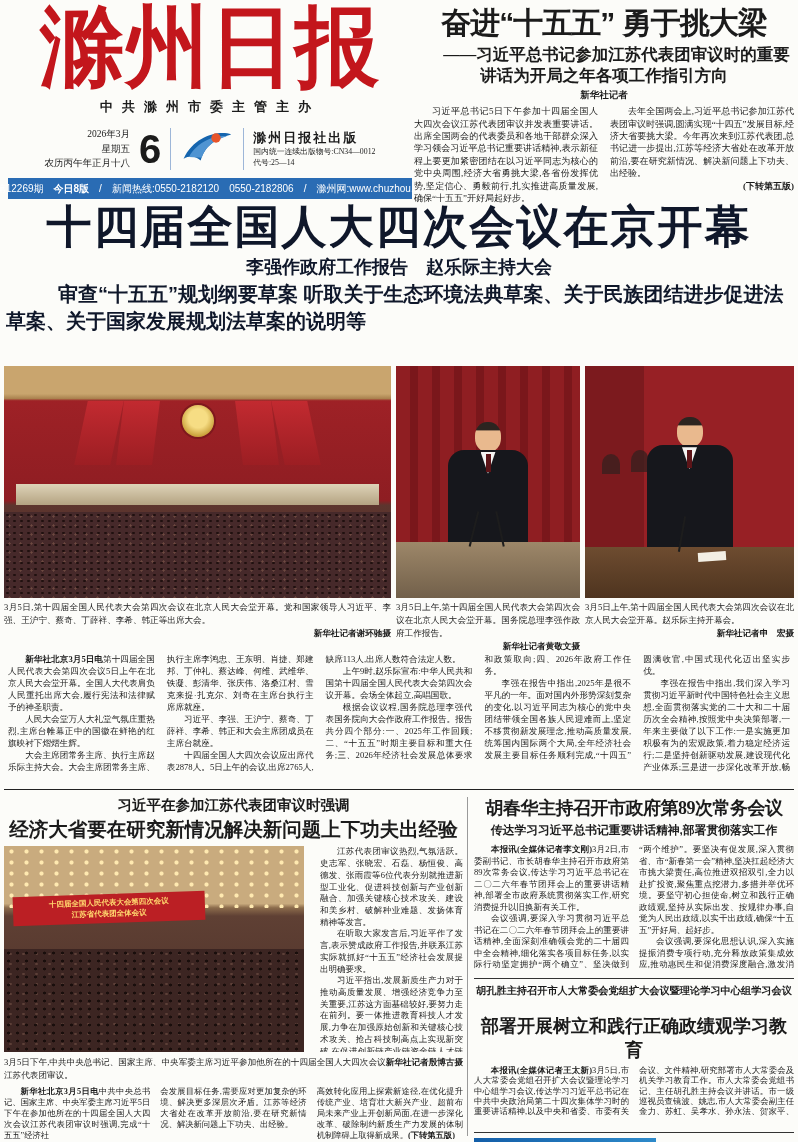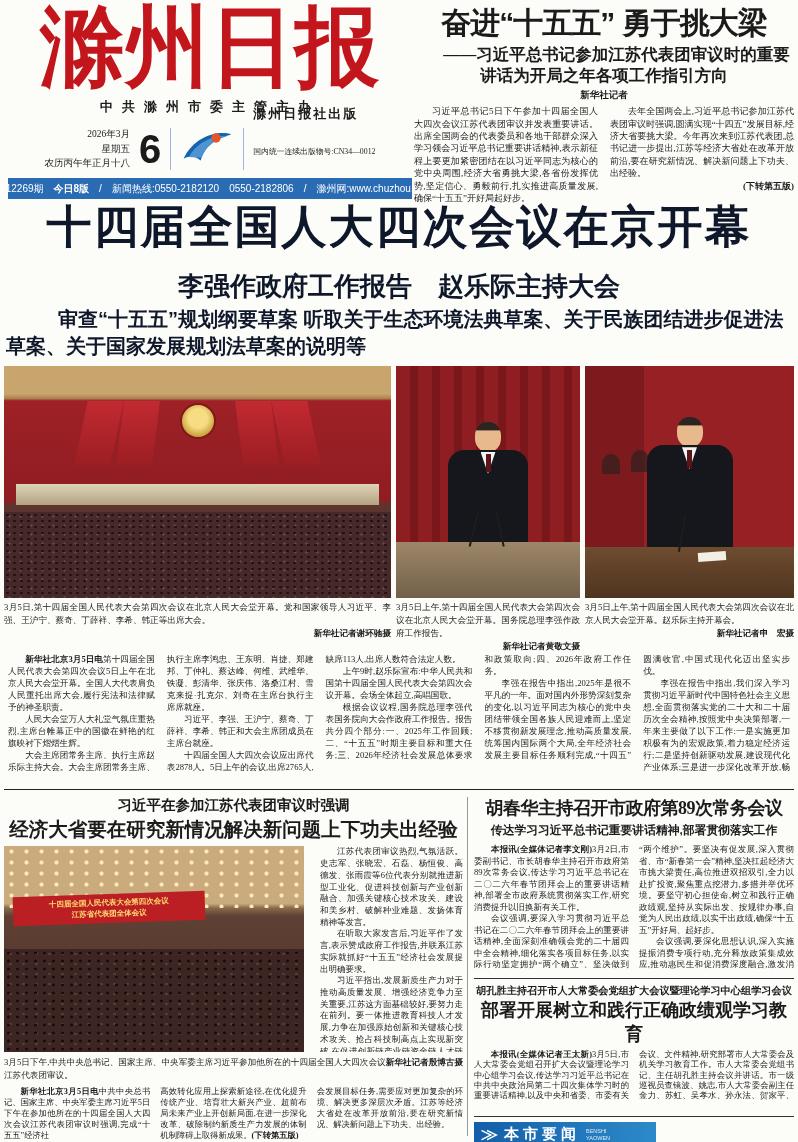--- a/index.html
+++ b/index.html
@@ -10,41 +10,41 @@
   .mast { position:absolute; left:6px; top:2px; width:408px; height:198px; }
   .mast-title { font-family:"DejaVu Serif",serif; font-weight:900; font-size:84px; line-height:1.0;
     color:#c3161c; text-align:center; letter-spacing:1px; transform:scaleY(1.05); transform-origin:top; }
   .mast-sup { text-align:center; font-size:13px; font-weight:bold; letter-spacing:9px; margin-top:12px; }
   .mast-meta { display:flex; align-items:center; justify-content:center; gap:9px; margin-top:9px; height:48px; }
   .mdate { font-size:9.5px; text-align:right; line-height:1.55; }
   .mday { font-family:"Liberation Sans",sans-serif; font-size:40px; font-weight:bold; line-height:1; }
   .vline { width:1px; height:42px; background:#9db6d8; }
   .pub { text-align:left; line-height:1.4; }
   .pub-name { font-size:13px; font-weight:bold; letter-spacing:2px; }
-  .pub-sm { font-size:7.8px;margin-top:24px; }
+  .pub-sm { font-size:7.8px; }
   .infobar { position:absolute; left:2px; top:176px; width:404px; height:21px; background:#2a6cb4; color:#fff;
     font-family:"Liberation Sans",sans-serif; font-size:10px; display:flex; align-items:center; justify-content:center; gap:10px; white-space:nowrap; }
   .infobar b { font-weight:bold; }
 
   
   .ts { position:absolute; left:414px; top:6px; width:380px; height:194px; }
   .ts-h { font-family:"Liberation Sans",sans-serif; font-weight:900; font-size:30px; line-height:1.1; text-align:center; letter-spacing:-1px; }
   .ts-dek { font-weight:bold; font-size:16.5px; line-height:1.28; margin-top:5px; text-indent:1.5em;text-align:center; }
   .ts-by { text-align:center; font-size:9.5px; font-weight:bold; margin:3px 0 3px; }
   .ts-body { column-count:2; column-gap:12px; column-fill:auto; height:100px; overflow:hidden;
     font-size:9px; line-height:1.38; text-align:justify; }
   p.ind { text-indent:2em; }
   .jump { font-weight:bold; }
   .jr { text-align:right; text-indent:0; }
 
   
   .lead { position:absolute; left:0; top:202px; width:798px; color:#0f172a; text-align:center; }
   .lead-h { font-family:"Liberation Sans",sans-serif; font-weight:900; font-size:45px; letter-spacing:2px; line-height:1.12; }
   .lead-d1 { font-size:24px; font-weight:bold; margin-top:2px; }
-  .lead-d2 { font-family:"Liberation Sans",sans-serif; font-size:26px; font-weight:bold; margin-top:17px;text-align:center; }
+  .lead-d2 { font-family:"Liberation Sans",sans-serif; font-size:18px; font-weight:bold; margin-top:3px;text-align:center; }
   .lead-d3 { font-family:"Liberation Sans",sans-serif; font-size:20px; font-weight:bold; text-align:left;
     padding:2px 6px 0 6px; line-height:1.33; text-indent:2.6em; }
 
   
   .photos { position:absolute; left:4px; top:366px; width:790px; height:232px; display:flex; gap:5px; }
   .ph { position:relative; overflow:hidden; }
   .ph1 { width:387px; background:linear-gradient(#c9a56e 0%,#c9a56e 12%,#ab8350 14%,#9e2126 15%,#8e1d22 58%,#5d352e 60%,#4c2c27 100%); }
   .emblem { position:absolute; left:50%; top:17%; width:32px; height:32px; margin-left:-16px; border-radius:50%;
     background:radial-gradient(circle at 50% 42%,#f6dd84 0 38%,#caa23c 72%,#a87f24 100%); box-shadow:0 0 0 2px #7e181d; }
   .flag { position:absolute; top:15%; width:36px; height:64px; background:linear-gradient(#c22a30,#9c1e23); }
@@ -103,21 +103,21 @@
   .bl-col { flex:1; font-size:8.3px; line-height:1.32; text-align:justify; height:52px; overflow:hidden; }
 
   
   .br { position:absolute; left:474px; top:796px; width:320px; }
   .br-h1 { font-weight:900; font-size:18px; text-align:center; letter-spacing:-0.5px; }
   .br-dek { font-family:"Liberation Sans",sans-serif; font-weight:bold; font-size:11.8px; text-align:center; margin-top:3px; }
   .br-body { column-count:2; column-gap:10px; column-fill:auto; height:128px; overflow:hidden;
     font-size:8.5px; line-height:1.36; text-align:justify; margin-top:5px; }
   .br-rule { border-top:1px solid #333; margin:6px 0 5px; }
   .br-kick { font-family:"Liberation Sans",sans-serif; font-weight:bold; font-size:10.2px; text-align:center; }
-  .br-h2 { font-weight:900; font-size:18px; text-align:center; margin-top:0; }
+  .br-h2 { font-weight:900; font-size:18px; text-align:center; margin-top:16px; }
   .br-body2 { column-count:2; column-gap:10px; column-fill:auto; height:60px; overflow:hidden;
     font-size:8.4px; line-height:1.22; text-align:justify; margin-top:4px; }
 
   
   .ln-badge { width:182px; height:25px; margin-top:4px; background:linear-gradient(90deg,#135ea8,#2d8aca);
     color:#fff; display:flex; align-items:center; gap:6px; padding:0 7px; font-family:"Liberation Sans",sans-serif; }
   .ln-chev { font-size:17px; font-weight:bold; line-height:1; }
   .ln-title { font-size:15px; font-weight:bold; letter-spacing:4px; }
   .ln-en { font-size:5.5px; line-height:1.25; opacity:.85; }
 </style>
@@ -261,22 +261,22 @@
       </div>
     </div>
     <div class="bl-cap">
       <span class="credit">新华社记者殷博古摄</span>
       <span>3月5日下午,中共中央总书记、国家主席、中央军委主席习近平参加他所在的十四届全国人大四次会议江苏代表团审议。</span>
     </div>
     <div class="bl-cols">
       <div class="bl-col">
           <p class="ind"><span class="dl">新华社北京3月5日电</span><span>中共中央总书记、国家主席、中央军委主席习近平5日下午在参加他所在的十四届全国人大四次会议江苏代表团审议时强调,完成“十五五”经济社</span></p>
         </div>
+      <div class="bl-col">会发展目标任务,需要应对更加复杂的环境、解决更多深层次矛盾。江苏等经济大省处在改革开放前沿,要在研究新情况、解决新问题上下功夫、出经验。</div>
       <div class="bl-col"><span>高效转化应用上探索新途径,在优化提升传统产业、培育壮大新兴产业、超前布局未来产业上开创新局面,在进一步深化改革、破除制约新质生产力发展的体制机制障碍上取得新成果。</span><span class="jump">(下转第五版)</span></div>
-      <div class="bl-col">会发展目标任务,需要应对更加复杂的环境、解决更多深层次矛盾。江苏等经济大省处在改革开放前沿,要在研究新情况、解决新问题上下功夫、出经验。</div>
     </div>
   </div>
 
   <div class="br">
 
     <div>
       <div class="br-h1">胡春华主持召开市政府第89次常务会议</div>
       <div class="br-dek">传达学习习近平总书记重要讲话精神,部署贯彻落实工作</div>
       <div class="br-body">
         <p class="ind"><span class="dl">本报讯(全媒体记者李文刚)</span><span>3月2日,市委副书记、市长胡春华主持召开市政府第89次常务会议,传达学习习近平总书记在二〇二六年春节团拜会上的重要讲话精神,部署全市政府系统贯彻落实工作,研究消费提升以旧换新有关工作。</span></p>

